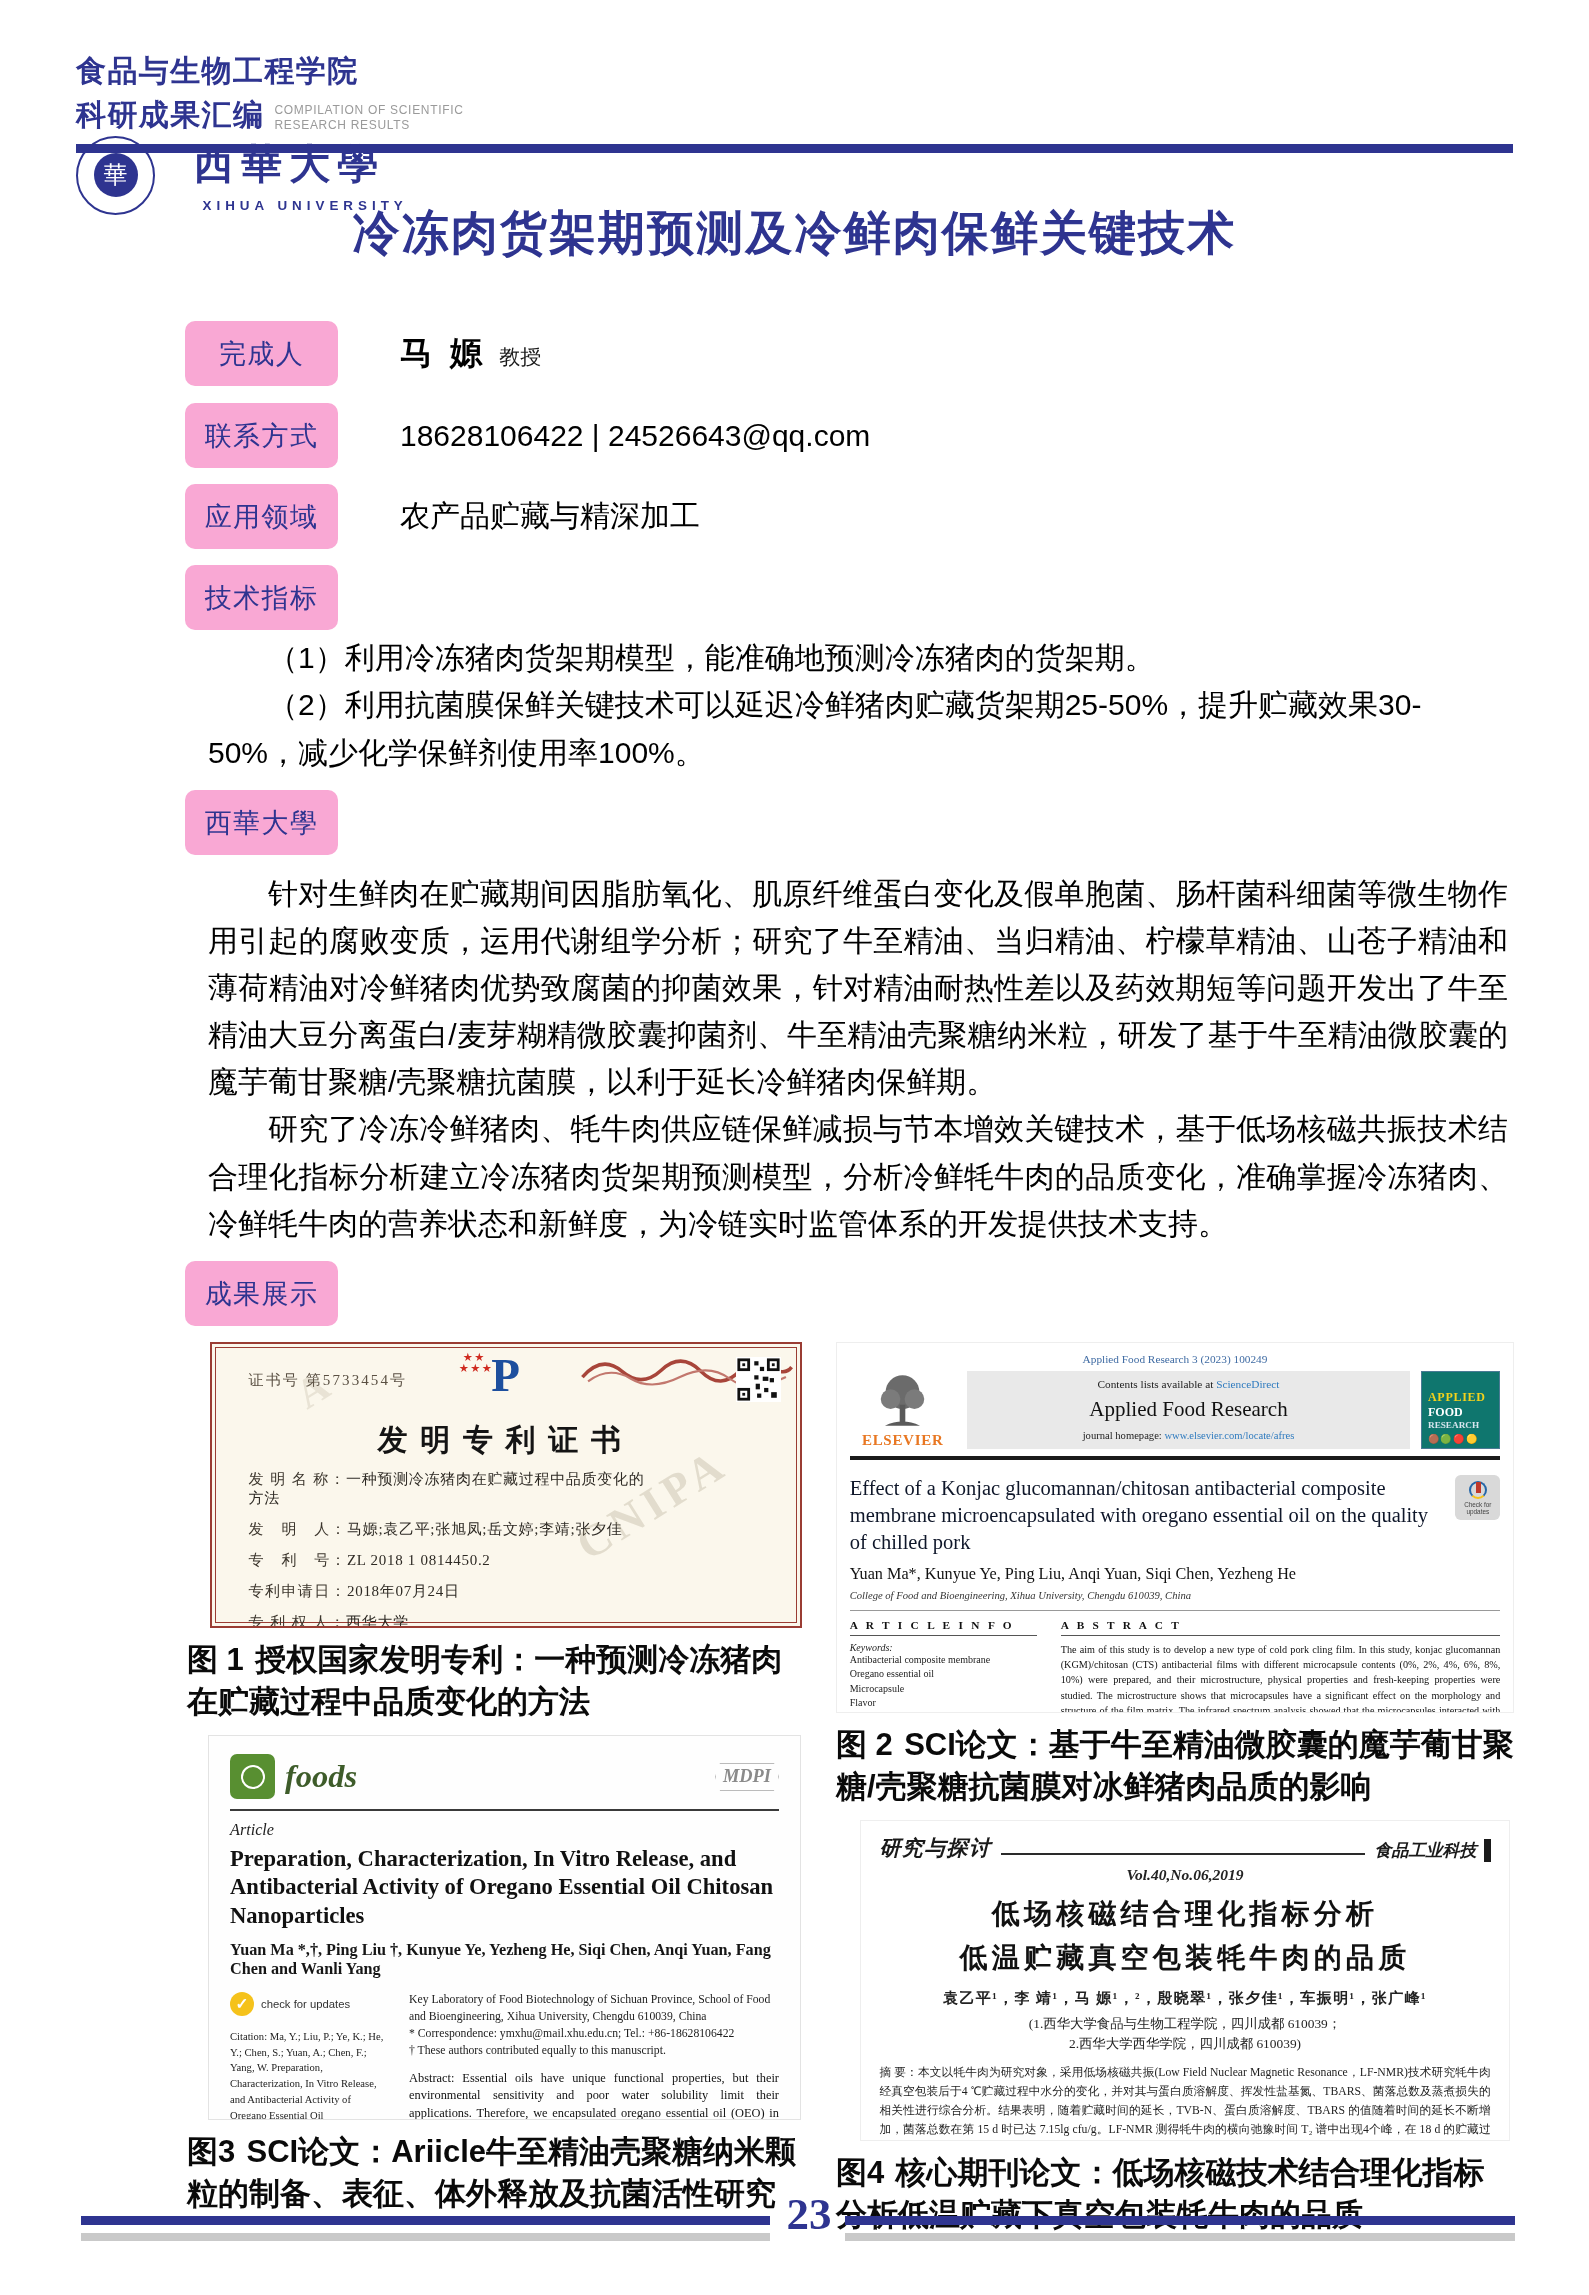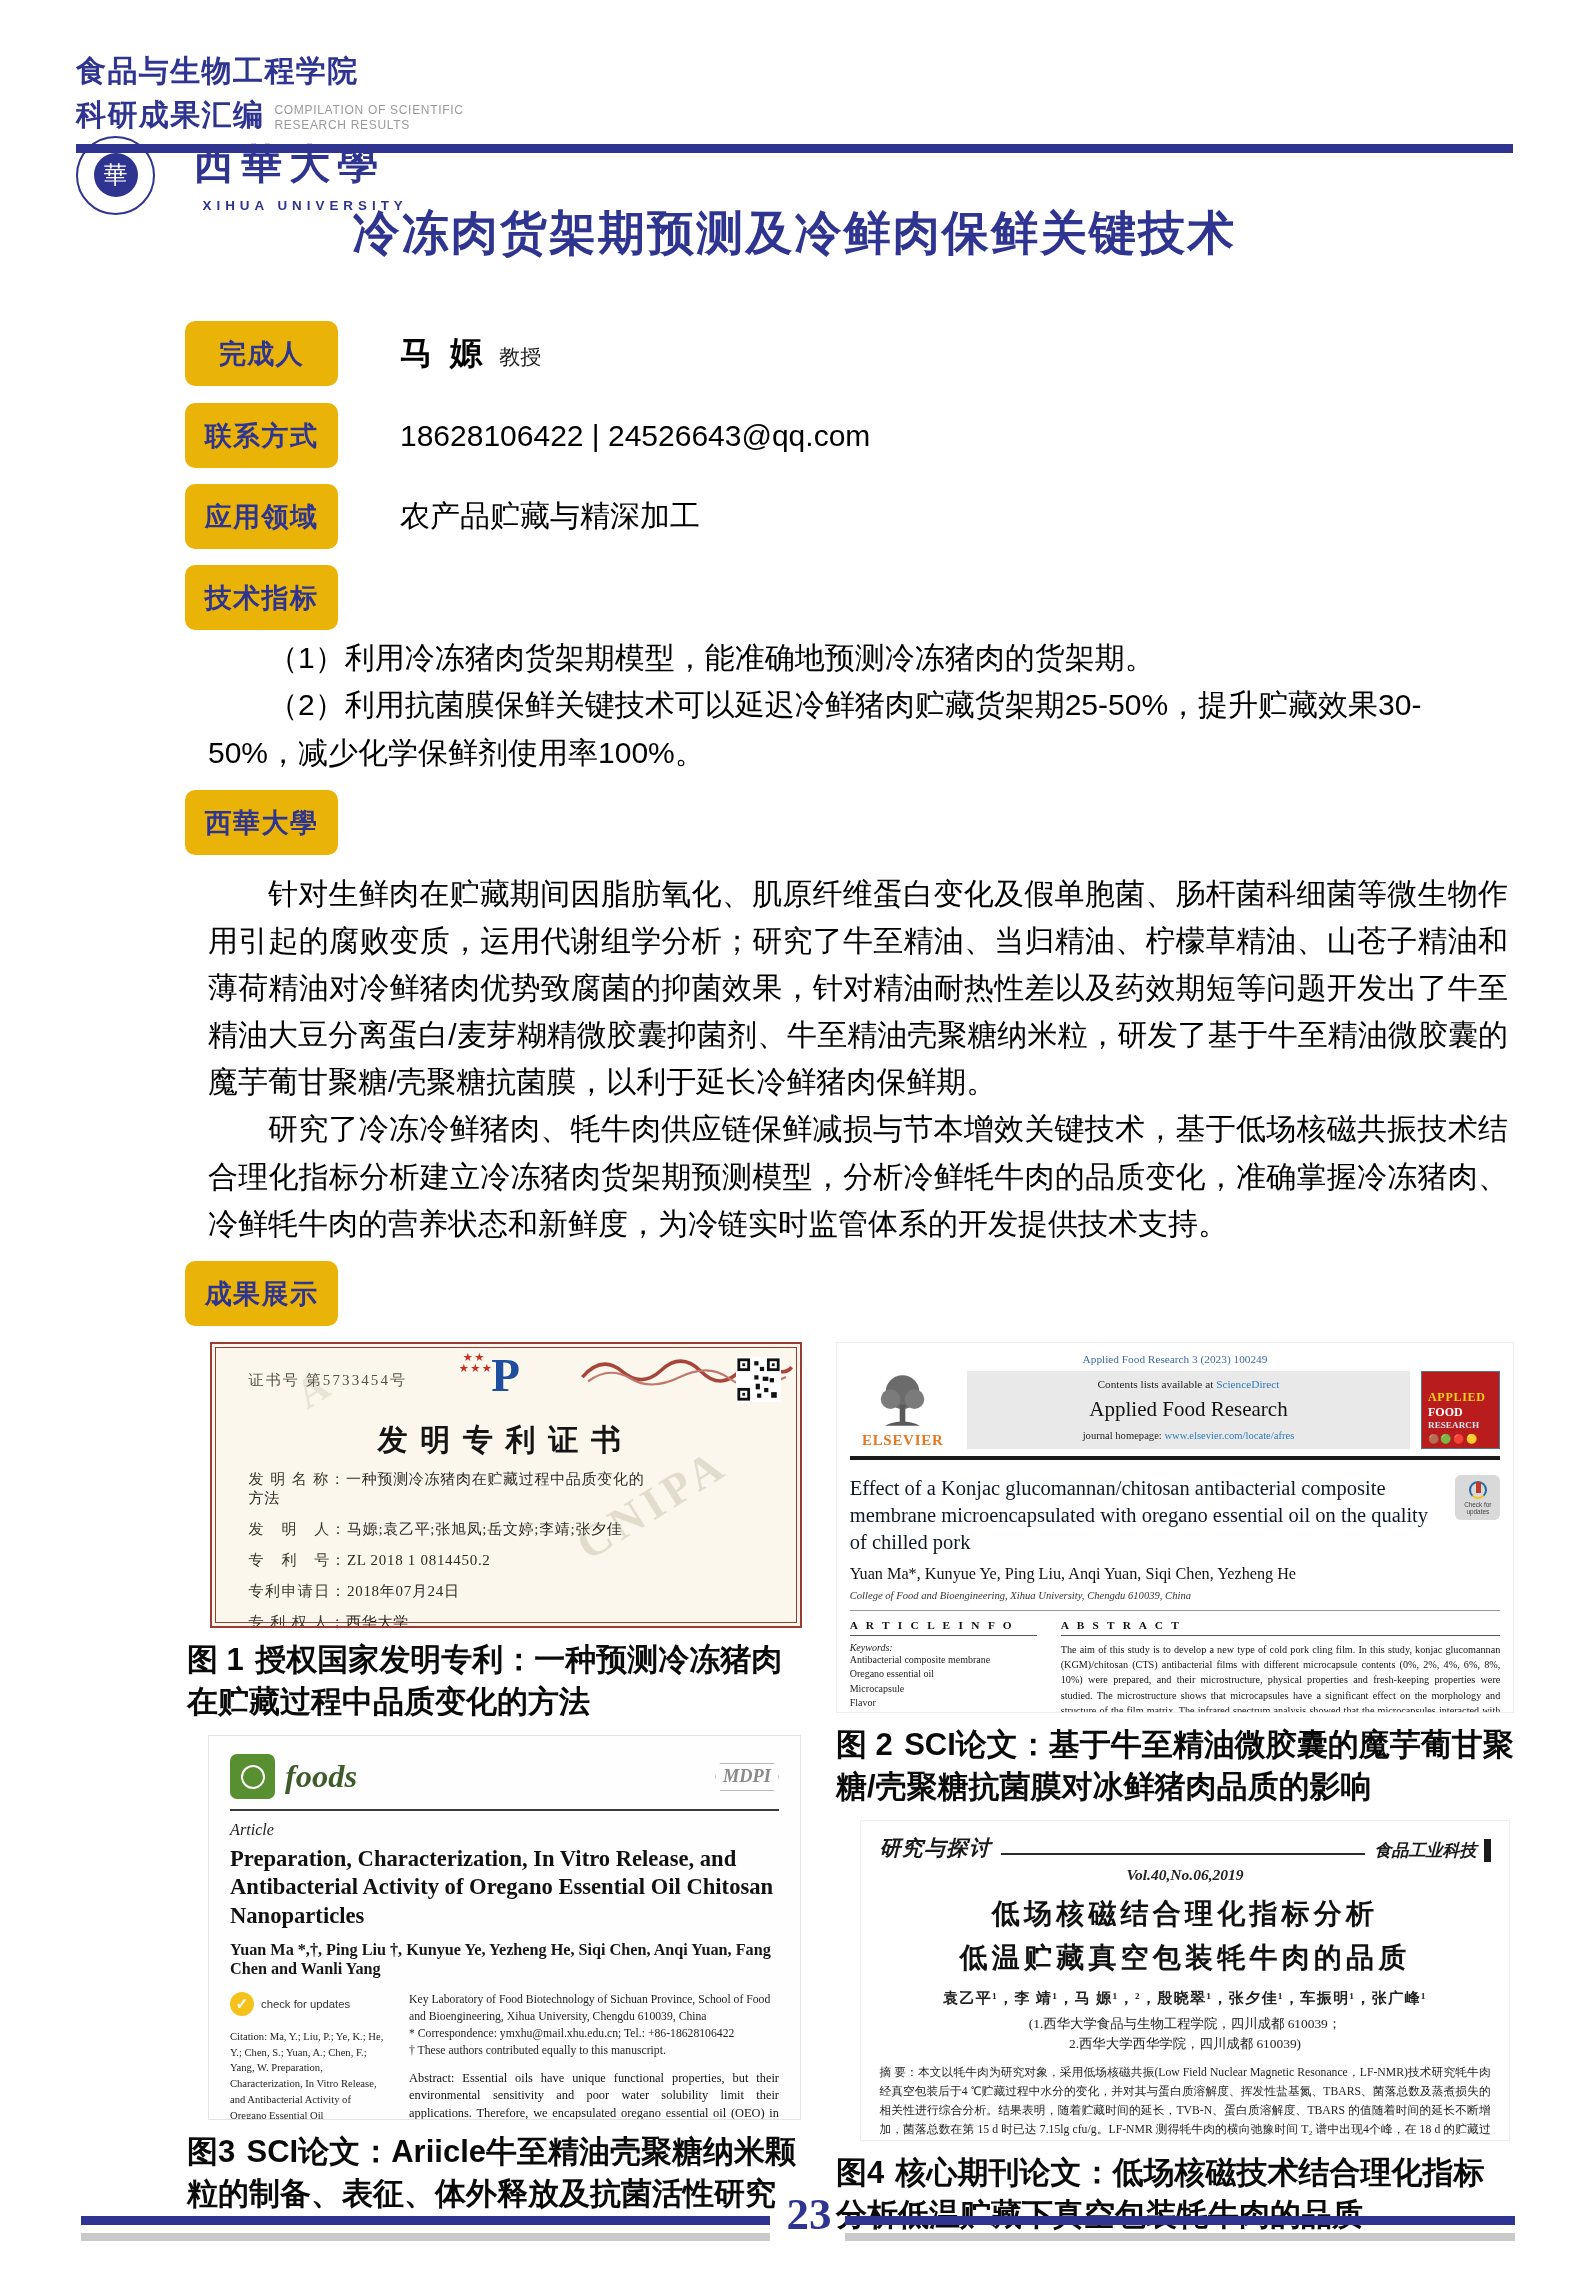--- a/index.html
+++ b/index.html
@@ -20,21 +20,21 @@
   .uni-text { display:flex; flex-direction:column; align-items:center; }
   .uni-cn { font-family:"Liberation Serif", serif; font-size:41px; font-weight:700; color:#2e3490; letter-spacing:7px; }
   .uni-en { font-size:13.4px; font-weight:700; color:#2e3490; letter-spacing:5px; margin-top:5.7px;margin-left:32px; }
   .hdr-rule { position:absolute; top:144px; left:76px; width:1437px; height:9.2px; background:#2e3490; }
 
   
   .doc-title { position:absolute; top:202px; left:0; width:100%; text-align:center; font-size:47px; font-weight:900; color:#2e3490; letter-spacing:2.1px; }
 
   
   .info-row { position:absolute; left:185px; display:flex; align-items:center; }
-  .tag { width:153px; height:65px; background:#eab308; border-radius:10px; display:flex; align-items:center; justify-content:center; font-size:27px; font-weight:700; color:#2e3490; letter-spacing:1.4px; flex:none; }
+  .tag { width:153px; height:65px; background:#f9a8d4; border-radius:10px; display:flex; align-items:center; justify-content:center; font-size:27px; font-weight:400; color:#2e3490; letter-spacing:1.4px; flex:none; }
   .info-val { margin-left:62px; font-size:30px; color:#000; display:flex; align-items:baseline; gap:12.7px; }
   .name-big { font-size:32.5px; font-weight:800; letter-spacing:4.2px; }
   .name-title { font-size:21px; color:#1a1a1a; }
 
   
   .tech-block { position:absolute; top:634px; left:208px; right:83px; font-size:30px; line-height:1.58; color:#000; }
   .tech-block p { text-indent:2em; }
   .summary-tag { position:absolute; top:790px; left:185px; }
   .summary-text { position:absolute; top:870px; left:208px; right:81px; font-size:30px; line-height:1.57; text-align:justify; }
   .summary-text p { text-indent:2em; }
@@ -85,21 +85,21 @@
   .afr-cite { text-align:center; font-size:11.3px; color:#3f6ba3; }
   .afr-head { display:grid; grid-template-columns:106px 1fr 79px; column-gap:11.3px; margin-top:5.7px; align-items:stretch; }
   .elsevier { display:flex; flex-direction:column; align-items:center; justify-content:center; }
   .elsevier-name { font-size:15px; color:#e87722; font-weight:700; letter-spacing:0.7px; margin-top:2.8px; }
   .afr-graybox { background:#e9e9e9; text-align:center; padding:7px 5.7px; }
   .afr-contents { font-size:11.3px; color:#222; }
   .afr-sd { color:#2f7bbf; }
   .afr-name { font-size:21px; margin:7px 0 8.5px; color:#111; }
   .afr-home { font-size:10.6px; color:#222; }
   .afr-link { color:#2f7bbf; }
-  .cover { background:#b91c1c; border:0.7px solid #4a7a94; padding:18.4px 5.7px 4.2px; display:flex; flex-direction:column; }
+  .cover { background:#0f766e; border:0.7px solid #4a7a94; padding:18.4px 5.7px 4.2px; display:flex; flex-direction:column; }
   .cover-l1 { color:#f3d21c; font-weight:800; font-size:12px; letter-spacing:0.7px; }
   .cover-l2 { color:#ffffff; font-weight:800; font-size:12px; }
   .cover-l3 { color:#d7e5ee; font-weight:700; font-size:9.2px; }
   .cover-dots { margin-top:auto; font-size:9.2px; letter-spacing:1.4px; }
   .afr-blackrule { height:3.5px; background:#1a1a1a; margin-top:7px; }
   .afr-titlerow { display:flex; gap:14px; margin-top:15.5px; }
   .afr-title { font-size:20.5px; line-height:1.3; color:#0f172a; flex:1; }
   .afr-badge { width:45px; height:45px; background:#d9d9d9; border-radius:5.7px; flex:none; display:flex; flex-direction:column; align-items:center; justify-content:center; gap:1.4px; }
   .afr-badge-ring { width:18.4px; height:18.4px; border-radius:50%; border:2.8px solid #2466a8; border-bottom-color:#f5c21b; position:relative; }
   .afr-badge-bm { position:absolute; left:5px; top:-1.4px; width:5.7px; height:11.3px; background:#c0392b; }

